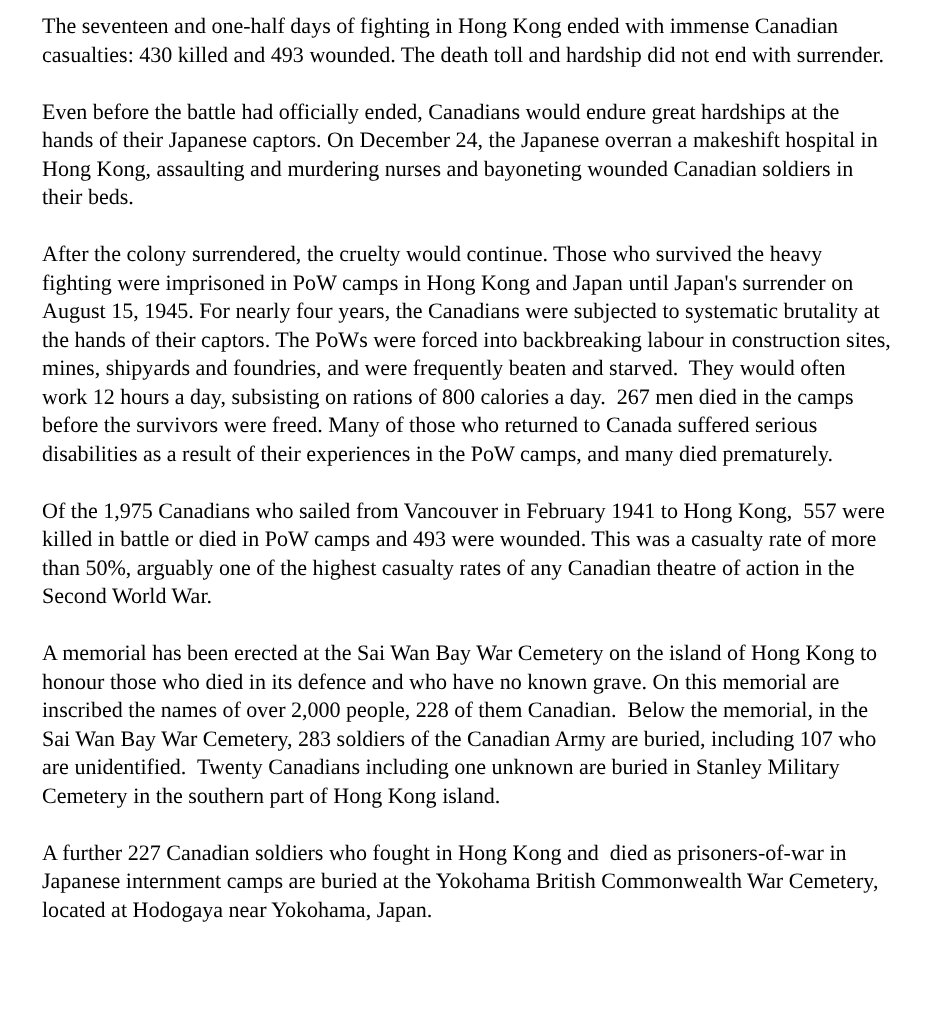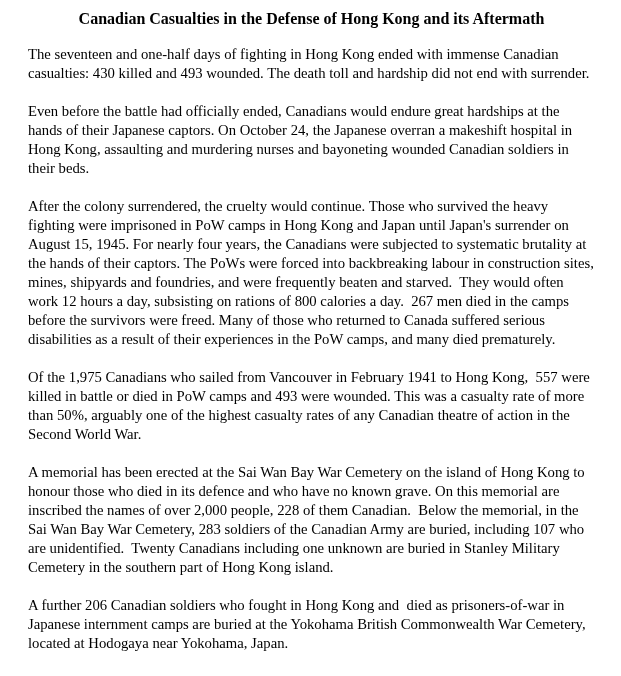--- a/index.html
+++ b/index.html
@@ -31,26 +31,25 @@
     text-align: left;
   }
   .doc-paragraph:last-child {
     margin-bottom: 0;
   }
 </style>
 </head>
 <body>
 
 <div class="page">
-  <h1 class="doc-title">Canadian Casualties in the Defense of Hong Kong and its Aftermath</h1>
 
   <p class="doc-paragraph">The seventeen and one-half days of fighting in Hong Kong ended with immense Canadian casualties: 430 killed and 493 wounded. The death toll and hardship did not end with surrender.</p>
 
-  <p class="doc-paragraph">Even before the battle had officially ended, Canadians would endure great hardships at the hands of their Japanese captors. On October 24, the Japanese overran a makeshift hospital in Hong Kong, assaulting and murdering nurses and bayoneting wounded Canadian soldiers in their beds.</p>
+  <p class="doc-paragraph">Even before the battle had officially ended, Canadians would endure great hardships at the hands of their Japanese captors. On December 24, the Japanese overran a makeshift hospital in Hong Kong, assaulting and murdering nurses and bayoneting wounded Canadian soldiers in their beds.</p>
 
   <p class="doc-paragraph">After the colony surrendered, the cruelty would continue. Those who survived the heavy fighting were imprisoned in PoW camps in Hong Kong and Japan until Japan's surrender on August 15, 1945. For nearly four years, the Canadians were subjected to systematic brutality at the hands of their captors. The PoWs were forced into backbreaking labour in construction sites, mines, shipyards and foundries, and were frequently beaten and starved.  They would often work 12 hours a day, subsisting on rations of 800 calories a day.  267 men died in the camps before the survivors were freed. Many of those who returned to Canada suffered serious disabilities as a result of their experiences in the PoW camps, and many died prematurely.</p>
 
   <p class="doc-paragraph">Of the 1,975 Canadians who sailed from Vancouver in February 1941 to Hong Kong,  557 were killed in battle or died in PoW camps and 493 were wounded. This was a casualty rate of more than 50%, arguably one of the highest casualty rates of any Canadian theatre of action in the Second World War.</p>
 
   <p class="doc-paragraph">A memorial has been erected at the Sai Wan Bay War Cemetery on the island of Hong Kong to honour those who died in its defence and who have no known grave. On this memorial are inscribed the names of over 2,000 people, 228 of them Canadian.  Below the memorial, in the Sai Wan Bay War Cemetery, 283 soldiers of the Canadian Army are buried, including 107 who are unidentified.  Twenty Canadians including one unknown are buried in Stanley Military Cemetery in the southern part of Hong Kong island.</p>
 
-  <p class="doc-paragraph">A further 206 Canadian soldiers who fought in Hong Kong and  died as prisoners-of-war in Japanese internment camps are buried at the Yokohama British Commonwealth War Cemetery, located at Hodogaya near Yokohama, Japan.</p>
+  <p class="doc-paragraph">A further 227 Canadian soldiers who fought in Hong Kong and  died as prisoners-of-war in Japanese internment camps are buried at the Yokohama British Commonwealth War Cemetery, located at Hodogaya near Yokohama, Japan.</p>
 </div>
 
 </body></html>

